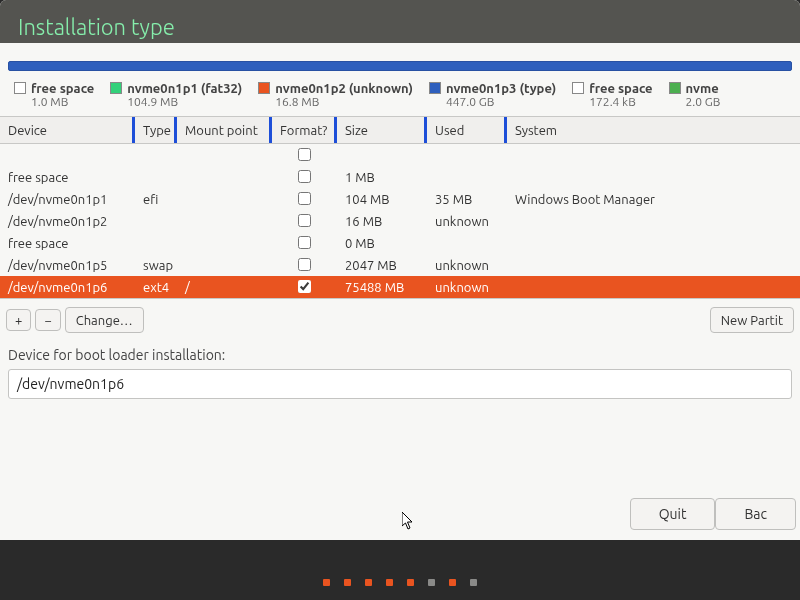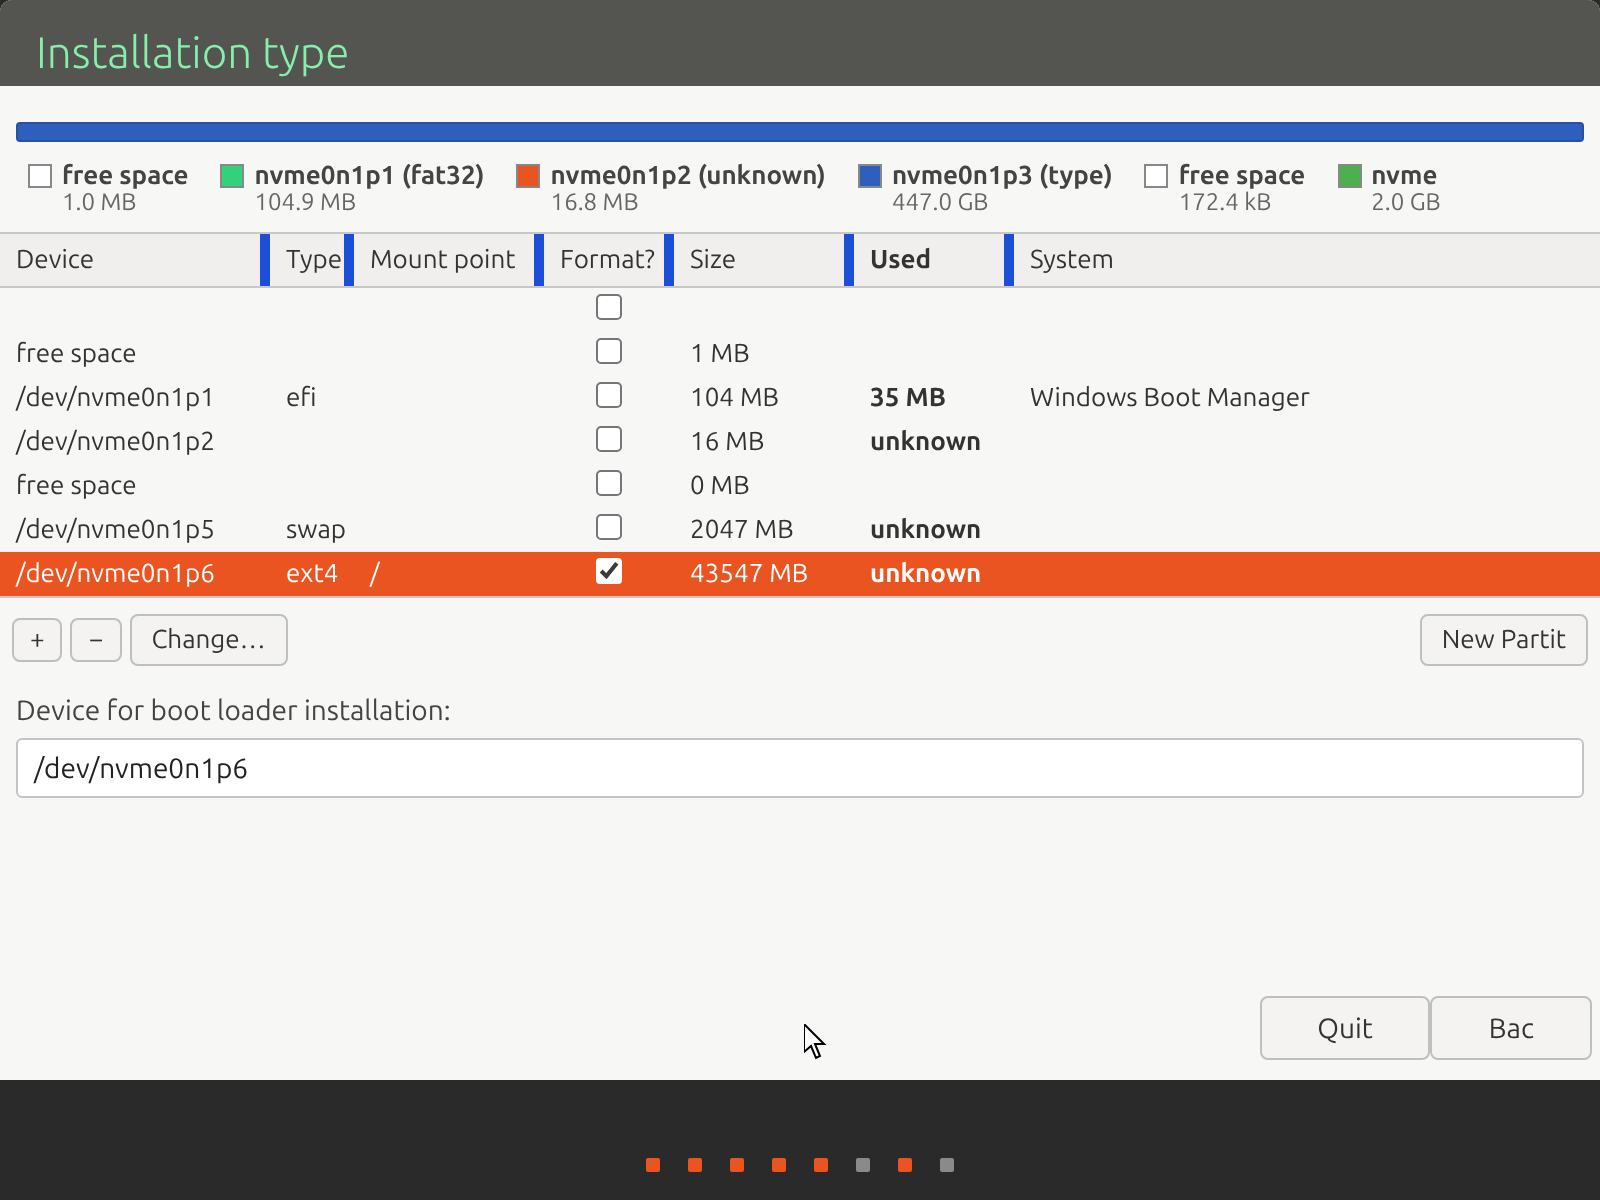--- a/index.html
+++ b/index.html
@@ -14,27 +14,27 @@
 
   .legend { display: flex; font-size: 13px; padding: 0 8px; gap: 6px; color: #444; overflow: hidden; }
   .legend-item { display: flex; flex-direction: column; padding-right: 10px; }
   .legend-top { display: flex; align-items: center; gap: 5px; font-weight: 600; white-space: nowrap; }
   .legend-sub { color: #666; font-size: 12px; padding-left: 17px; }
   .sw { width: 12px; height: 12px; border: 1px solid #888; display: inline-block; }
 
   
   .tbl { margin-top: 8px; border-top: 1px solid #c8c8c6; border-bottom: 1px solid #c8c8c6; }
   .thead { display: flex; background: #f0efed; border-bottom: 1px solid #c8c8c6; font-size: 13px; color: #333; }
-  .thead > div { padding: 6px 8px; border-right: 5px solid #1d4ed8; }
+  .thead > div { padding: 6px 8px; border-right: 3px solid #1d4ed8; }
   .col-dev { width: 135px; }
   .col-type { width: 42px; }
   .col-mnt { width: 95px; }
   .col-fmt { width: 65px; text-align: center; }
   .col-size { width: 90px; }
-  .col-used { width: 80px; font-weight: bold; }
+  .col-used { width: 80px; }
   .col-sys { flex: 1; border-right: none !important; }
 
   .tbody .row { display: flex; font-size: 13px; color: #333; height: 22px; align-items: center; }
   .tbody .row > div { padding: 2px 8px; }
   .tbody .row.sel { background: #e95420; color: #fff; }
   .tbody .row.sel .chk { accent-color: #fff; }
   .chk { width: 13px; height: 13px; }
 
   .btnrow { display: flex; padding: 8px 6px; align-items: center; gap: 4px; }
   .btn { background: #f4f3f1; border: 1px solid #bfbfbd; border-radius: 4px; padding: 5px 10px; font-size: 13px; color: #333; cursor: pointer; }
@@ -175,21 +175,21 @@
             <div class="col-fmt"><input type="checkbox" class="chk" style=""></div>
             <div class="col-size">2047 MB</div>
             <div class="col-used">unknown</div>
             <div class="col-sys"></div>
           </div>
           <div class="row sel">
             <div class="col-dev">/dev/nvme0n1p6</div>
             <div class="col-type">ext4</div>
             <div class="col-mnt">/</div>
             <div class="col-fmt"><input type="checkbox" class="chk" checked="" style=""></div>
-            <div class="col-size">43547 MB</div>
+            <div class="col-size">75488 MB</div>
             <div class="col-used">unknown</div>
             <div class="col-sys"></div>
           </div>
         </div>
     </div>
 
     <div class="btnrow">
       <button class="btn small">+</button>
       <button class="btn small">−</button>
       <button class="btn">Change…</button>

